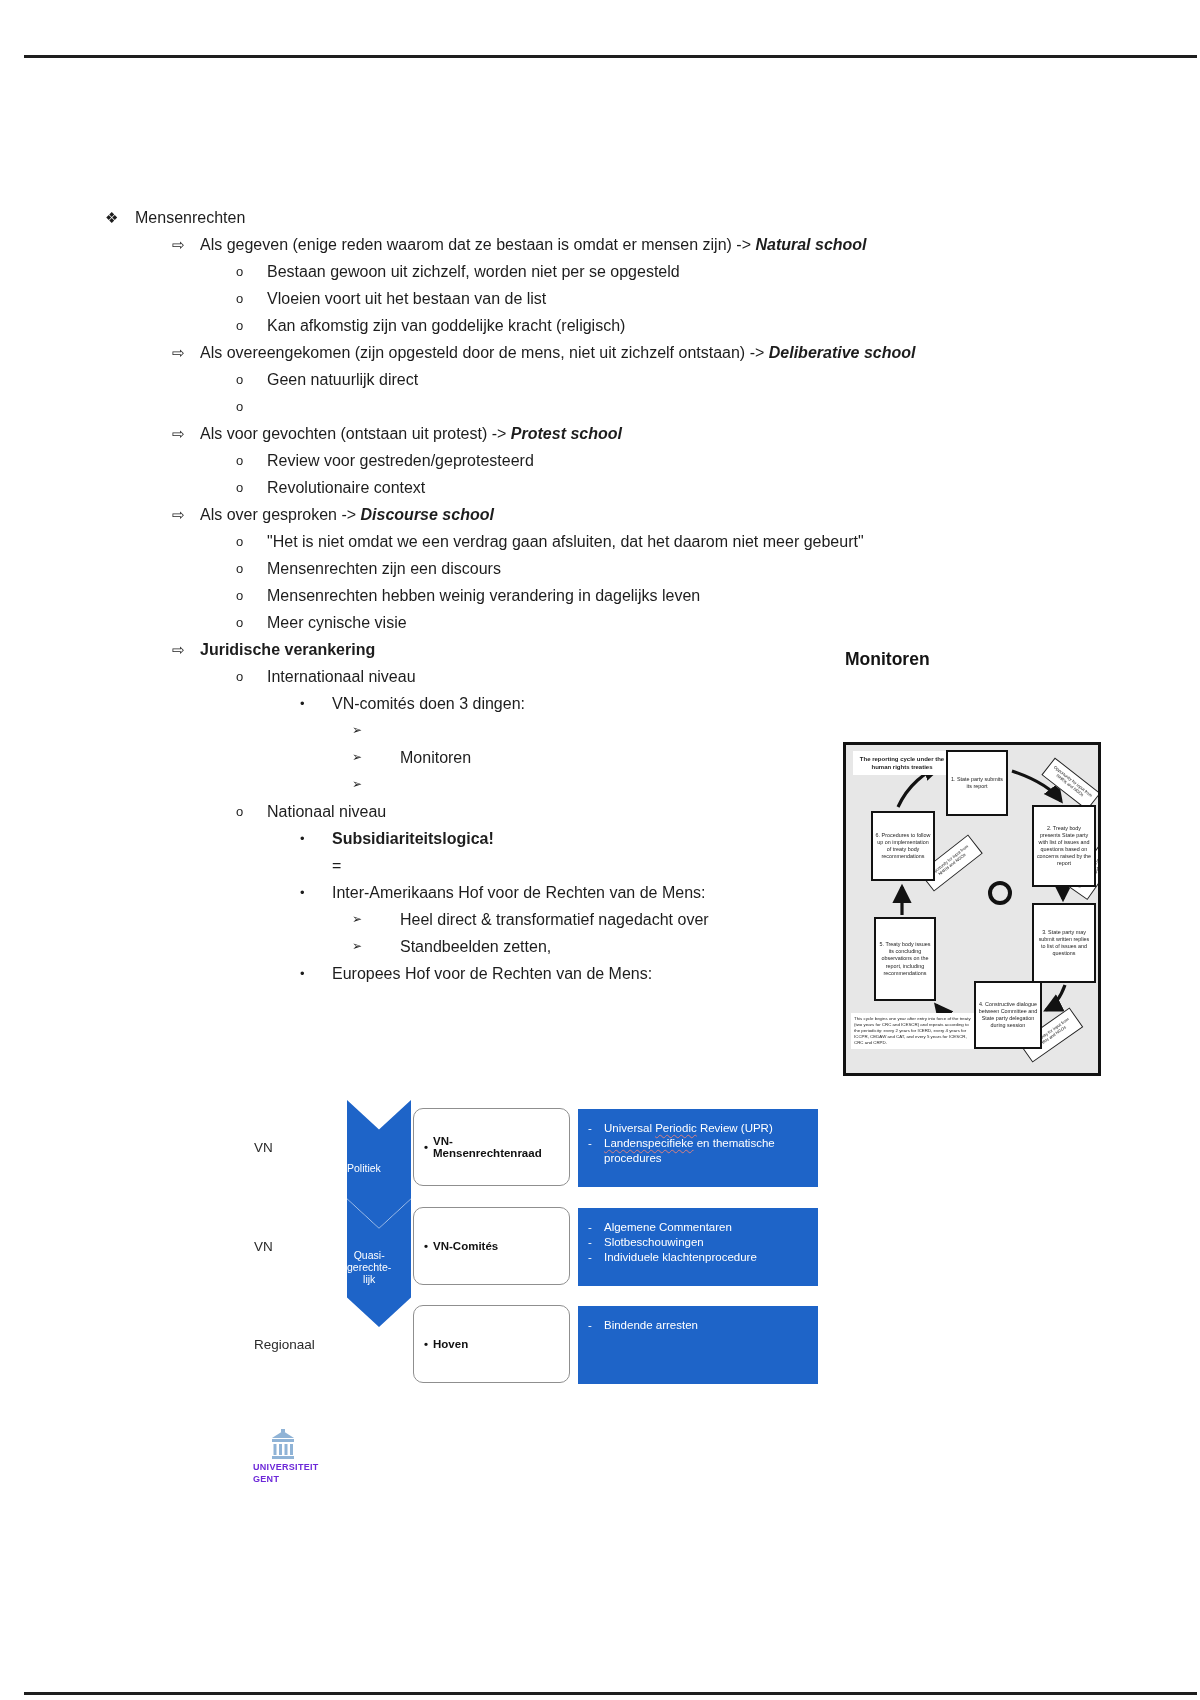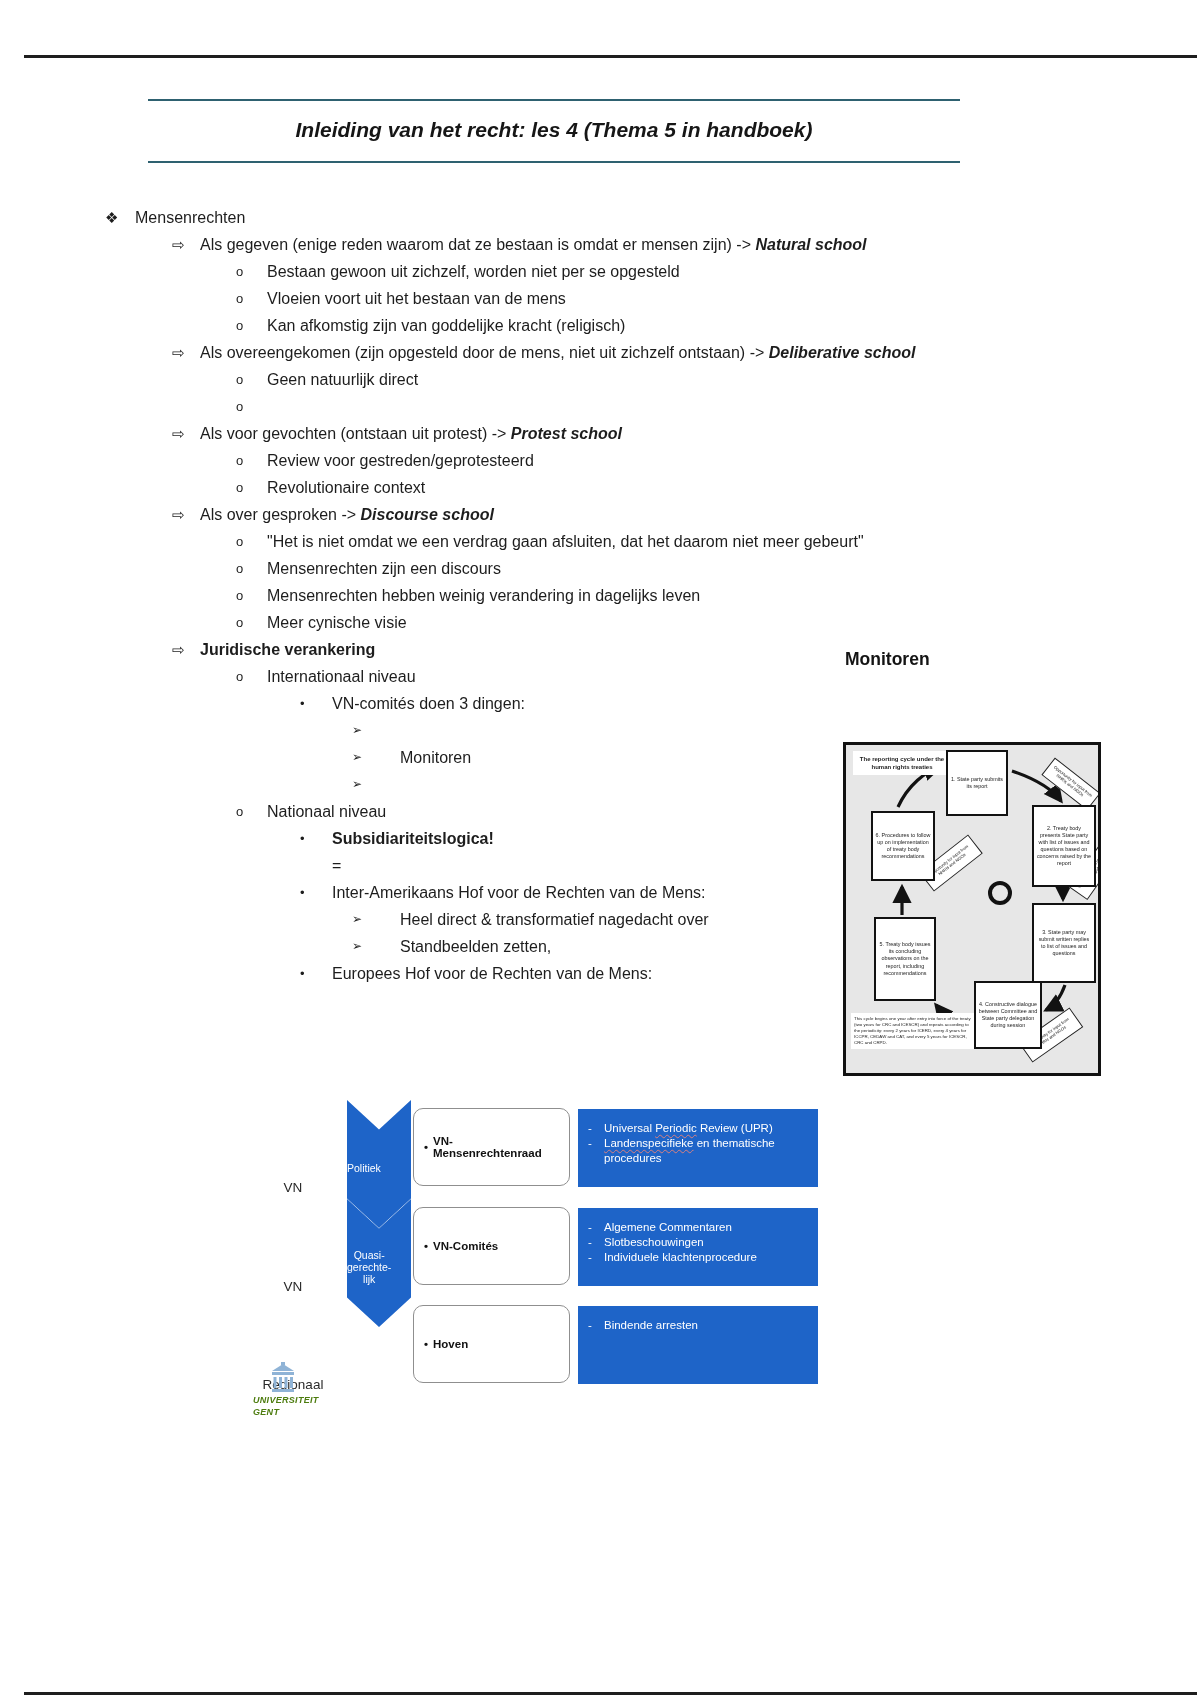--- a/index.html
+++ b/index.html
@@ -52,59 +52,54 @@
   .rb2{left:196px;top:28px;width:54px;height:18px;transform:rotate(38deg);}
   .rb3{left:220px;top:114px;width:54px;height:18px;transform:rotate(-55deg);}
   .rb4{left:174px;top:278px;width:58px;height:20px;transform:rotate(-35deg);}
   .ccenter{position:absolute;left:142px;top:136px;width:16px;height:16px;border:4px solid #121212;
            border-radius:50%;}
 
   
   .flow{position:absolute;left:250px;top:1102px;width:600px;height:334px;}
   .frow{position:absolute;left:0;width:600px;height:100px;}
   .frow0{top:0}.frow1{top:99px}.frow2{top:197px}
-  .fscope{position:absolute;left:12px;top:38px;width:62px;text-align:center;font-size:13.5px;color:#2a2a2a;margin-top:40px;}
+  .fscope{position:absolute;left:4px;top:38px;width:62px;font-size:13.5px;color:#2a2a2a;}
   .chev{position:absolute;left:97px;top:-2px;width:64px;height:128px;background:#1e64c8;
         clip-path:polygon(0 0,50% 23%,100% 0,100% 77%,50% 100%,0 77%);
         display:flex;align-items:center;justify-content:flex-start;}
   .clabel{color:#fff;font-size:10.5px;line-height:1.15;text-align:center;white-space:pre-line;margin-top:8px;}
   .wbox{position:absolute;left:163px;top:6px;width:157px;height:78px;background:#fff;
         border:1.5px solid #8f8f8f;border-radius:10px;box-sizing:border-box;
         display:flex;align-items:center;padding:0 10px;font-weight:bold;font-size:11.5px;color:#111;}
   .wbullet{margin-right:5px;}
   .bbox{position:absolute;left:328px;top:7px;width:240px;min-height:78px;background:#1e64c8;color:#fff;
         padding:12px 8px 10px;box-sizing:border-box;font-size:11.5px;line-height:1.3;}
   .bitem{display:flex;}
   .bdash{width:16px;flex:none;padding-left:2px;}
   .mis{text-decoration:underline;text-decoration-style:wavy;text-decoration-color:#d98080;
        text-decoration-thickness:1px;text-underline-offset:2px;}
 
   
-  .ugent{position:absolute;left:253px;top:1362px;width:90px;color:#4d7c0f;font-style:italic;}
+  .ugent{position:absolute;left:253px;top:1429px;width:90px;color:#6d28d9;}
   .ugent svg{display:block;margin-left:17px;}
   .ugent-text{font-size:9px;font-weight:bold;letter-spacing:.3px;line-height:1.3;margin-top:3px;}
 </style>
 </head>
 <body>
 
 <div class="page">
 
   <div class="rule-top"></div>
 
-  <div class="title-wrap">
-    <div class="trule"></div>
-    <div class="doc-title">Inleiding van het recht: les 4 (Thema 5 in handboek)</div>
-    <div class="trule"></div>
-  </div>
 
   <div class="outline">
       <div class="li lvl0"><span class="blt">❖</span><span class="txt">Mensenrechten</span></div>
       <div class="li lvl1"><span class="blt">⇨</span><span class="txt">Als gegeven (enige reden waarom dat ze bestaan is omdat er mensen zijn) -&gt; </span><span class="school">Natural school</span></div>
       <div class="li lvl2"><span class="blt">o</span><span class="txt">Bestaan gewoon uit zichzelf, worden niet per se opgesteld</span></div>
-      <div class="li lvl2"><span class="blt">o</span><span class="txt">Vloeien voort uit het bestaan van de mens</span></div>
+      <div class="li lvl2"><span class="blt">o</span><span class="txt">Vloeien voort uit het bestaan van de list</span></div>
       <div class="li lvl2"><span class="blt">o</span><span class="txt">Kan afkomstig zijn van goddelijke kracht (religisch)</span></div>
       <div class="li lvl1"><span class="blt">⇨</span><span class="txt">Als overeengekomen (zijn opgesteld door de mens, niet uit zichzelf ontstaan) -&gt; </span><span class="school">Deliberative school</span></div>
       <div class="li lvl2"><span class="blt">o</span><span class="txt">Geen natuurlijk direct</span></div>
       <div class="li lvl2"><span class="blt">o</span></div>
       <div class="li lvl1"><span class="blt">⇨</span><span class="txt">Als voor gevochten (ontstaan uit protest) -&gt; </span><span class="school">Protest school</span></div>
       <div class="li lvl2"><span class="blt">o</span><span class="txt">Review voor gestreden/geprotesteerd</span></div>
       <div class="li lvl2"><span class="blt">o</span><span class="txt">Revolutionaire context</span></div>
       <div class="li lvl1"><span class="blt">⇨</span><span class="txt">Als over gesproken -&gt; </span><span class="school">Discourse school</span></div>
       <div class="li lvl2"><span class="blt">o</span><span class="txt">"Het is niet omdat we een verdrag gaan afsluiten, dat het daarom niet meer gebeurt"</span></div>
       <div class="li lvl2"><span class="blt">o</span><span class="txt">Mensenrechten zijn een discours</span></div>

